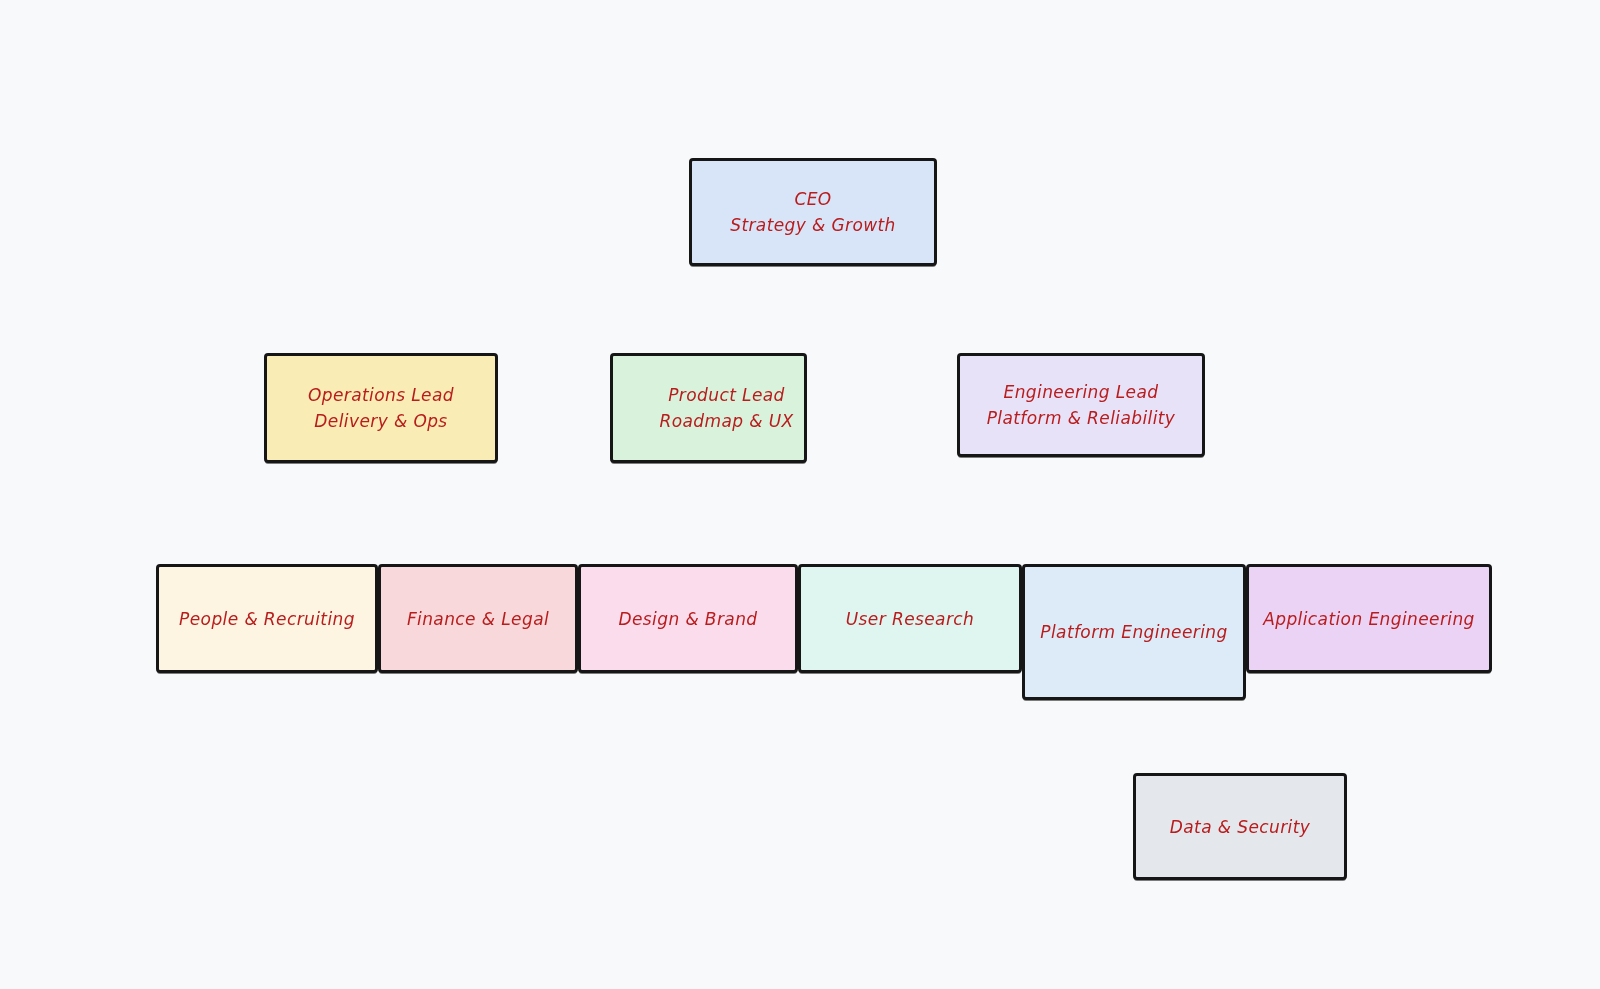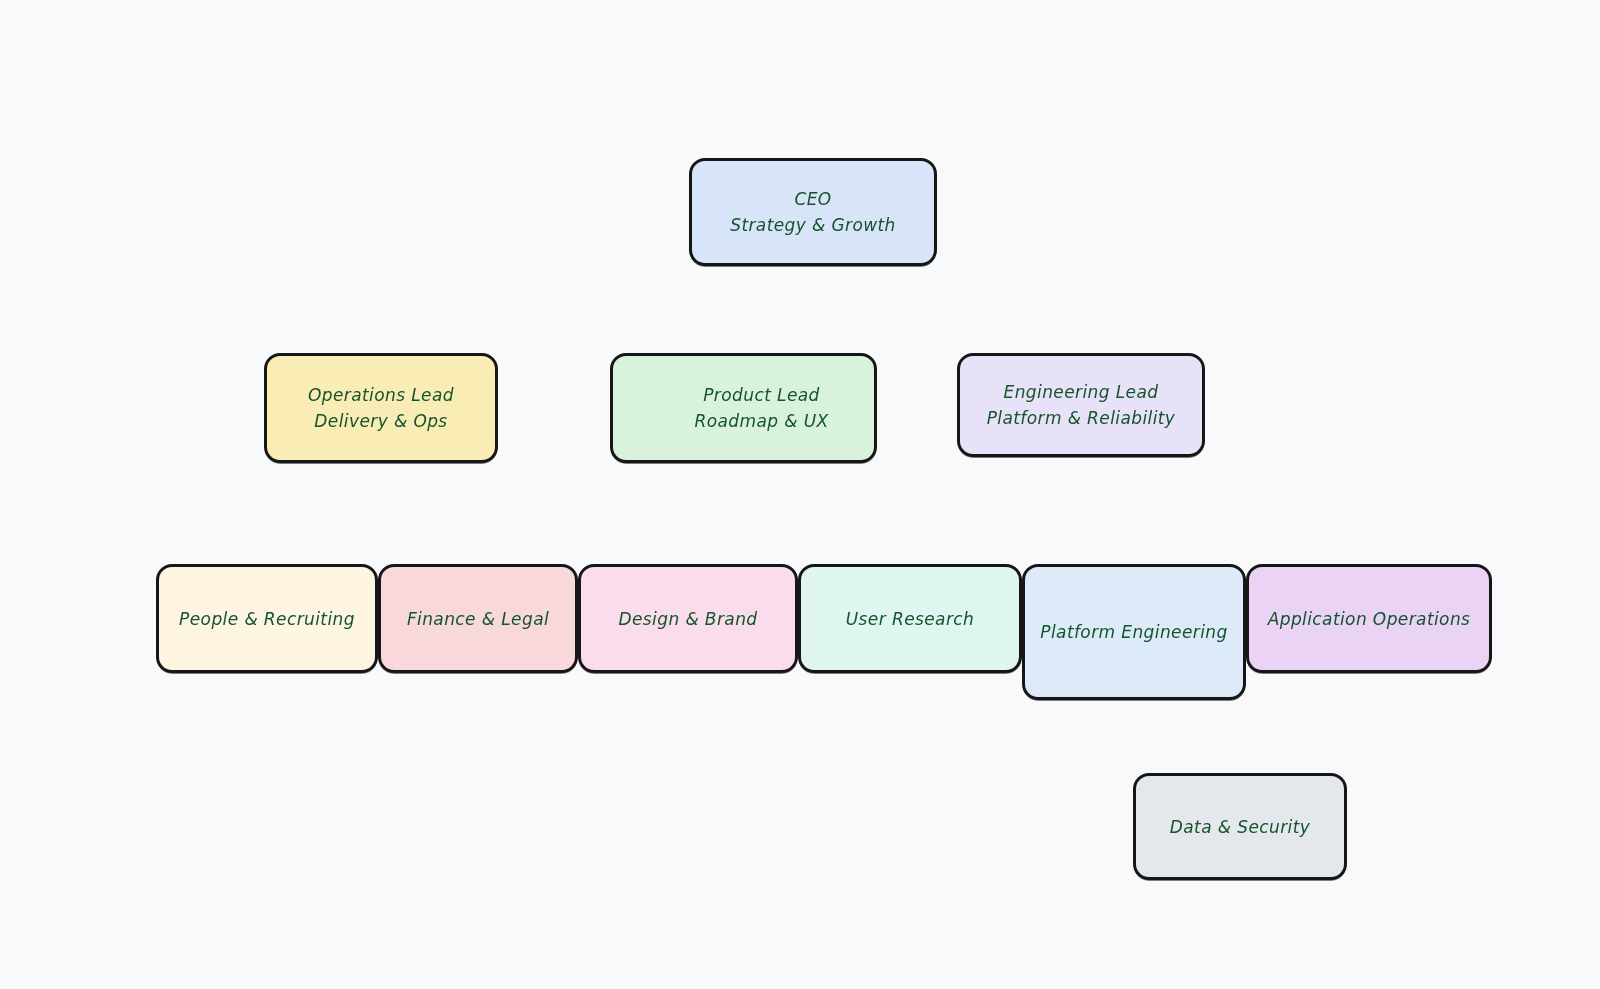--- a/index.html
+++ b/index.html
@@ -10,28 +10,28 @@
   }
   .stage {
     position: relative;
     width: 1600px; height: 989px;
     background: #f8f9fb;
   }
   .node {
     position: absolute;
     box-sizing: border-box;
     border: 3px solid #161616;
-    border-radius: 16px;
+    border-radius: 4px;
     display: flex;
     flex-direction: column;
     align-items: center;
     justify-content: center;
     text-align: center;
     font-style: italic;
-    color: #14532d;
+    color: #b91c1c;
     font-size: 17px;
     line-height: 26px;
     letter-spacing: 0.4px;
     white-space: nowrap;
     overflow: hidden;
     box-shadow: 0 2px 0 -1px rgba(22,22,22,0.55);
     cursor: pointer;
   }
   .node .subtitle:empty { display: none; }
 </style>
@@ -43,21 +43,21 @@
   <div class="node" style="left: 689px; top: 158px; width: 248px; height: 108px; background-color: rgb(216, 229, 248);">
     <div class="title">CEO</div>
     <div class="subtitle">Strategy &amp; Growth</div>
   </div>
 
   <div class="node" style="left: 264px; top: 353px; width: 234px; height: 110px; background-color: rgb(249, 236, 180);">
     <div class="title">Operations Lead</div>
     <div class="subtitle">Delivery &amp; Ops</div>
   </div>
 
-  <div class="node" style="left: 610px; top: 353px; width: 267px; height: 110px; background-color: rgb(217, 242, 220); padding-left: 36px;">
+  <div class="node" style="left: 610px; top: 353px; width: 197px; height: 110px; background-color: rgb(217, 242, 220); padding-left: 36px;">
     <div class="title">Product Lead</div>
     <div class="subtitle">Roadmap &amp; UX</div>
   </div>
 
   <div class="node" style="left: 957px; top: 353px; width: 248px; height: 104px; background-color: rgb(231, 226, 247);">
     <div class="title">Engineering Lead</div>
     <div class="subtitle">Platform &amp; Reliability</div>
   </div>
 
   <div class="node" style="left: 156px; top: 564px; width: 222px; height: 109px; background-color: rgb(253, 245, 225);">
@@ -74,20 +74,20 @@
 
   <div class="node" style="left: 798px; top: 564px; width: 224px; height: 109px; background-color: rgb(223, 246, 240);">
     <div class="title">User Research</div>
   </div>
 
   <div class="node" style="left: 1022px; top: 564px; width: 224px; height: 136px; background-color: rgb(221, 235, 248);">
     <div class="title">Platform Engineering</div>
   </div>
 
   <div class="node" style="left: 1246px; top: 564px; width: 246px; height: 109px; background-color: rgb(235, 211, 246);">
-    <div class="title">Application Operations</div>
+    <div class="title">Application Engineering</div>
   </div>
 
   <div class="node" style="left: 1133px; top: 773px; width: 214px; height: 107px; background-color: rgb(228, 232, 237);">
     <div class="title">Data &amp; Security</div>
   </div>
 
 </div>
 
 </body></html>

